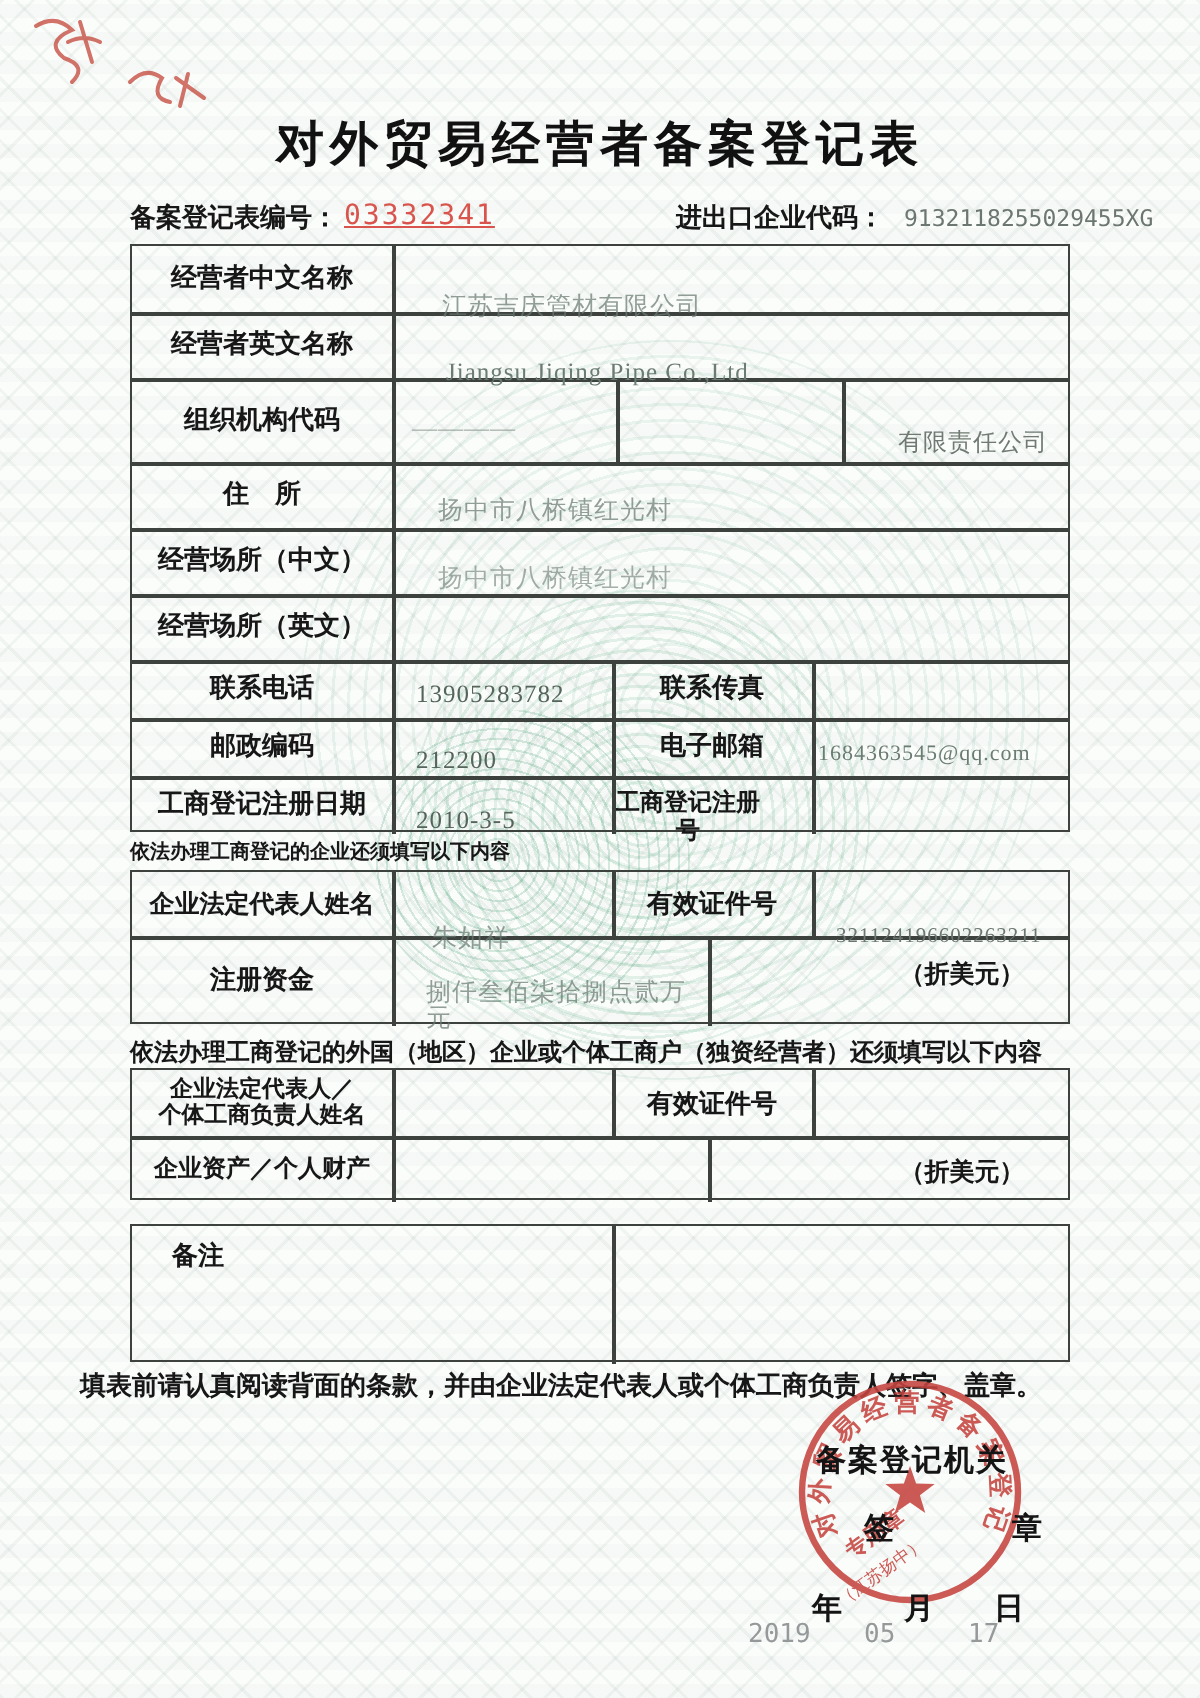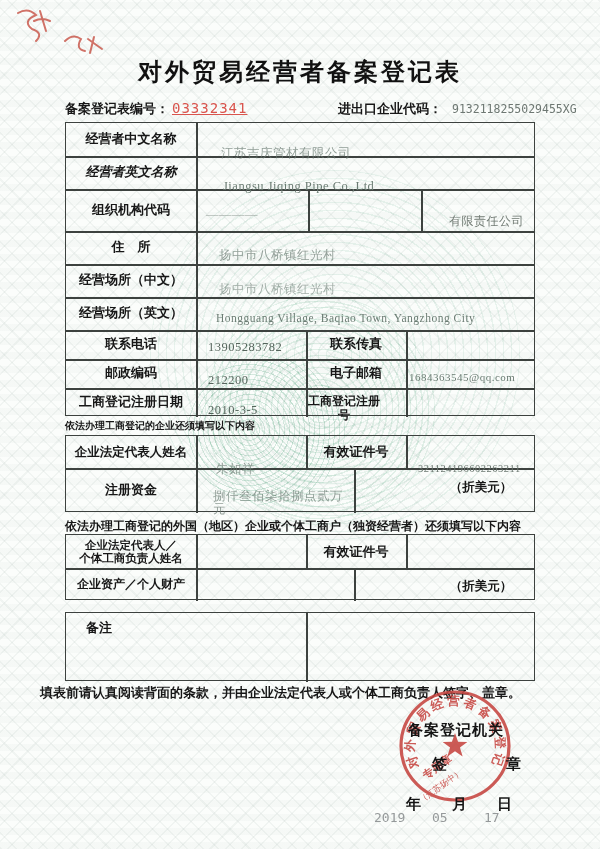--- a/index.html
+++ b/index.html
@@ -72,41 +72,40 @@
     <div class="hl" style="top:236px;"></div>
     <div class="hl" style="top:265px;"></div>
 
     <div class="vl" style="left:130px;top:0;height:294px;"></div>
     <div class="vl" style="left:242px;top:66px;height:42px;"></div>
     <div class="vl" style="left:355px;top:66px;height:42px;"></div>
     <div class="vl" style="left:240px;top:207px;height:87px;"></div>
     <div class="vl" style="left:340px;top:207px;height:87px;"></div>
 
     <div class="cell-lbl" style="left:0;top:9px;width:130px;">经营者中文名称</div>
-    <div class="cell-lbl" style="left:0;top:42px;width:130px;font-style:italic;">经营者英文名称</div>
+    <div class="cell-lbl" style="left:0;top:42px;width:130px;">经营者英文名称</div>
     <div class="cell-lbl" style="left:0;top:80px;width:130px;">组织机构代码</div>
     <div class="cell-lbl" style="left:0;top:117px;width:130px;">住　所</div>
     <div class="cell-lbl" style="left:0;top:150px;width:130px;">经营场所（中文）</div>
     <div class="cell-lbl" style="left:0;top:183px;width:130px;">经营场所（英文）</div>
     <div class="cell-lbl" style="left:0;top:214px;width:130px;">联系电话</div>
     <div class="cell-lbl" style="left:0;top:243px;width:130px;">邮政编码</div>
     <div class="cell-lbl" style="left:0;top:272px;width:130px;">工商登记注册日期</div>
 
 
     <div class="cell-lbl" style="left:240px;top:214px;width:100px;">联系传真</div>
     <div class="cell-lbl" style="left:240px;top:243px;width:100px;">电子邮箱</div>
     <div class="cell-lbl" style="left:240px;top:272px;width:76px;font-size:12px;">工商登记注册号</div>
 
     <div class="typed faint" style="left:155px;top:22px;">江苏吉庆管材有限公司</div>
     <div class="typed" style="left:157px;top:56px;font-family:'Liberation Serif',serif;">Jiangsu Jiqing Pipe Co.,Ltd</div>
     <div class="typed faint" style="left:140px;top:84px;color:#8a958e;">————</div>
     <div class="typed" style="left:383px;top:90px;font-size:12px;color:#707a73;">有限责任公司</div>
     <div class="typed faint" style="left:153px;top:124px;">扬中市八桥镇红光村</div>
     <div class="typed faint" style="left:153px;top:158px;opacity:0.6;">扬中市八桥镇红光村</div>
-    <div class="typed" style="left:150px;top:189px;font-size:11.5px;">Hongguang Village, Baqiao Town, Yangzhong City</div>
     <div class="typed dark" style="left:142px;top:217px;">13905283782</div>
     <div class="typed dark" style="left:142px;top:250px;">212200</div>
     <div class="typed" style="left:343px;top:248px;font-size:11px;">1684363545@qq.com</div>
     <div class="typed dark" style="left:142px;top:280px;text-align:center;">2010-3-5</div>
   </div>
 
   <div class="abs sec-head" style="left:65px;top:419px;">依法办理工商登记的企业还须填写以下内容</div>
 
   <div class="tbl" style="left:65px;top:435px;width:470px;height:77px;">
     <div class="hl" style="top:32px;"></div>

